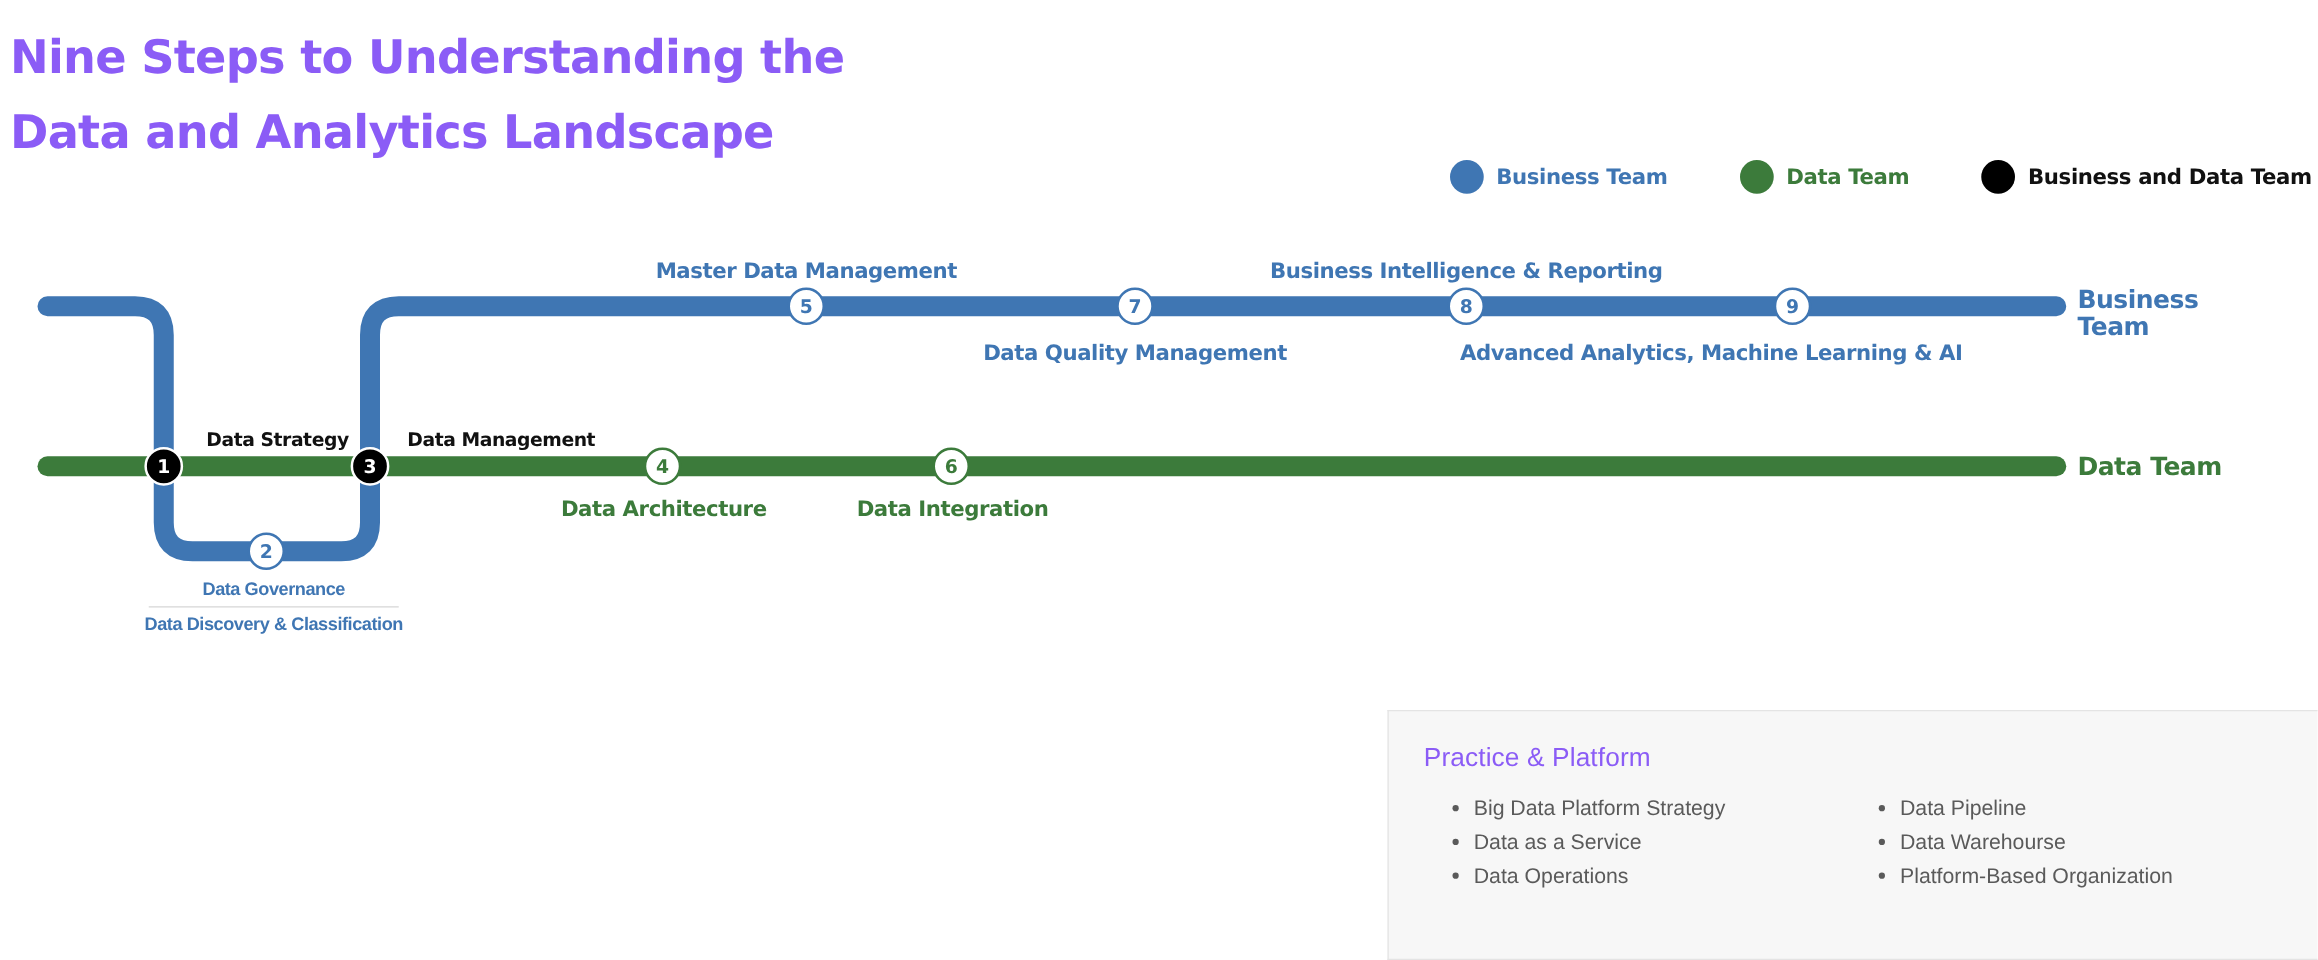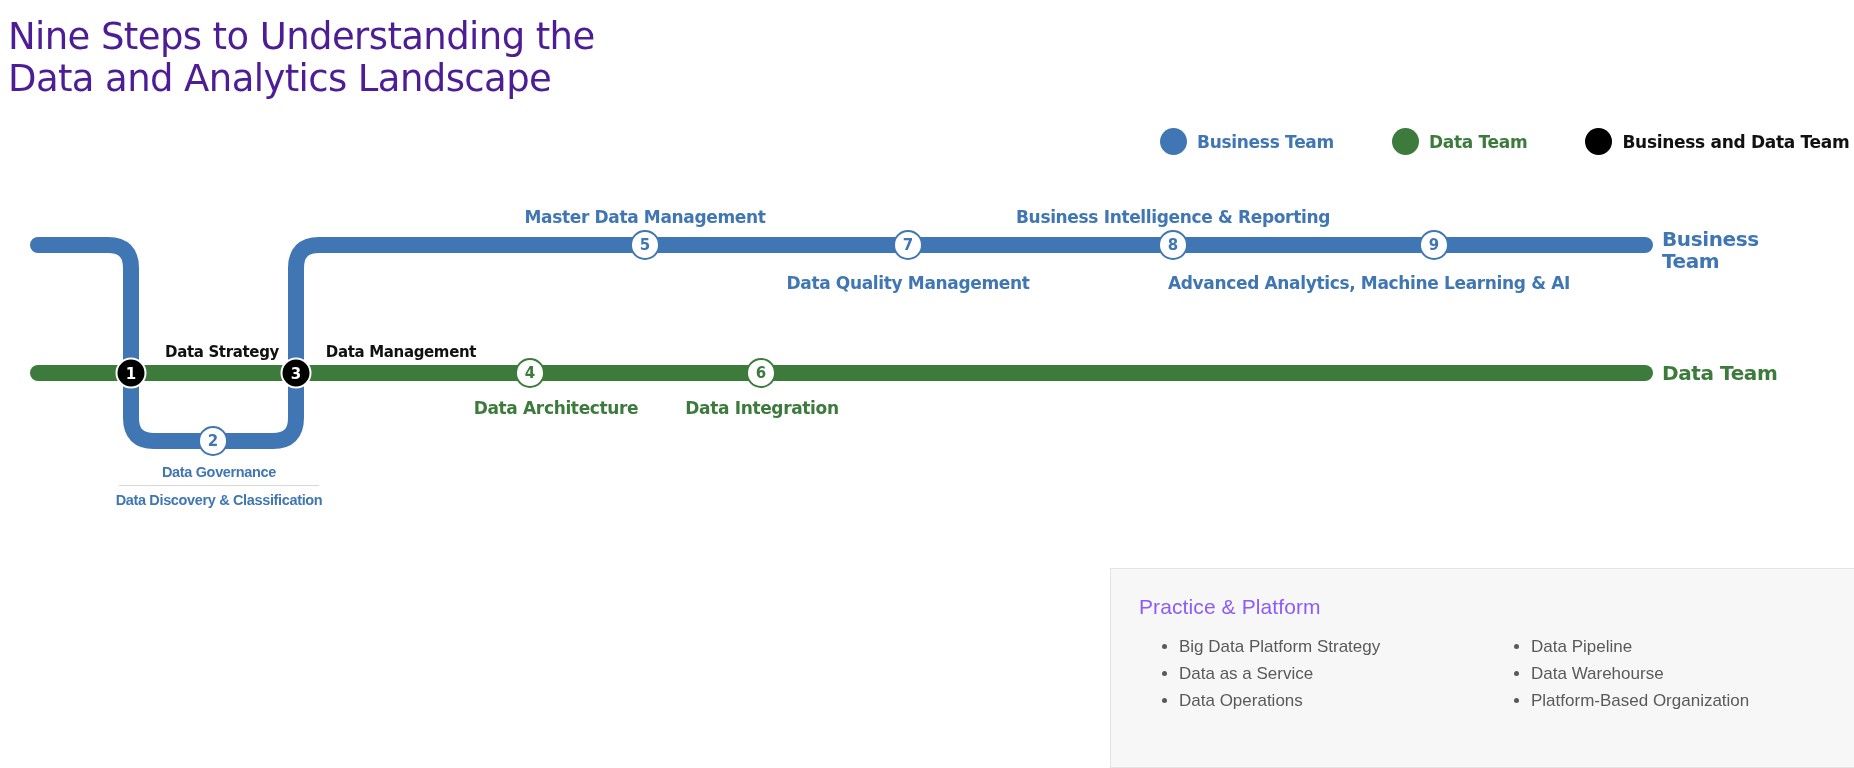--- a/index.html
+++ b/index.html
@@ -19,23 +19,23 @@
   
   #header-block {
     position: absolute;
     left: 8px;
     top: 16px;
     width: 760px;
   }
   #page-title {
     font-family: "DejaVu Sans", sans-serif;
     font-size: 37px;
-    line-height: 42px;
-    font-weight: 400;
-    color: #4c1d95;
+    line-height: 60px;
+    font-weight: 700;
+    color: #8b5cf6;
     letter-spacing: -0.6px;
     margin: 0;
     white-space: pre-line;
   }
   #page-subtitle {
     margin: 16px 0 0 0;
     font-family: "Liberation Sans", sans-serif;
     font-size: 15.5px;
     line-height: 23px;
     color: #565656;
@@ -185,21 +185,21 @@
   }
   #practice-title {
     font-family: "Liberation Sans", sans-serif;
     font-size: 21px;
     color: #8b5cf6;
     margin-bottom: 14px;
     letter-spacing: 0.1px;
   }
   #practice-columns {
     display: flex;
-    gap: 12px;
+    gap: 1px;
   }
   .practice-col {
     width: 340px;
   }
   .practice-col ul {
     margin: 0;
     padding-left: 40px;
     list-style: disc;
   }
   .practice-col li {
@@ -254,21 +254,21 @@
   <div class="node-label black" style="left:198px; top:153px;">Data Strategy</div>
 
   <div class="stacked-label" style="left:219px; top:272px; width:208px;">
     <div class="sl-line">Data Governance</div>
     <div class="sl-divider"></div>
     <div class="sl-line">Data Discovery &amp; Classification</div>
   </div>
 
   <div class="node-label black" style="left:377px; top:153px;text-align:right;">Data Management</div>
 
-  <div class="node-label green" style="left:556px; top:208px;">Data Architecture</div>
+  <div class="node-label green" style="left:531px; top:208px;">Data Architecture</div>
 
   <div class="node-label blue" style="left:645px; top:17px;">Master Data Management</div>
 
   <div class="node-label green" style="left:762px; top:208px;">Data Integration</div>
 
   <div class="node-label blue" style="left:908px; top:83px;">Data Quality Management</div>
 
   <div class="node-label blue" style="left:1173px; top:17px;">Business Intelligence &amp; Reporting</div>
 
   <div class="node-label blue" style="left:1369px; top:83px;">Advanced Analytics, Machine Learning &amp; AI</div>

